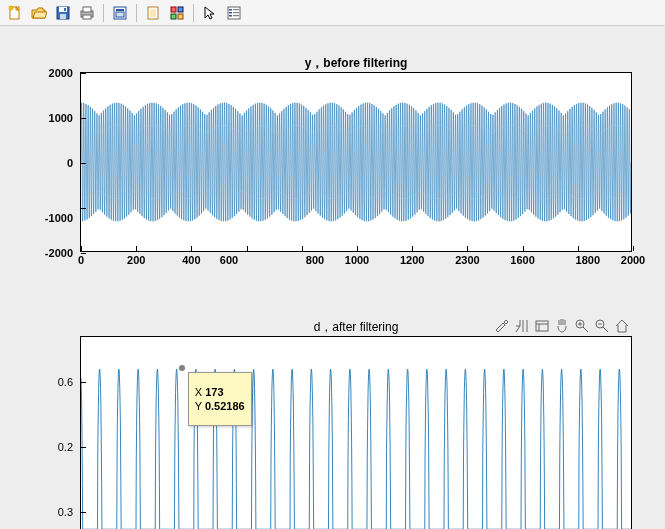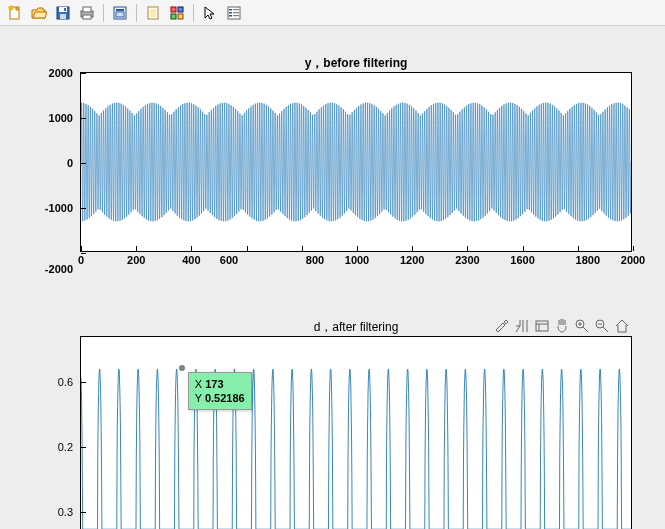--- a/index.html
+++ b/index.html
@@ -89,23 +89,23 @@
     display: flex; gap: 2px;
   }
   .axes-tool {
     width: 18px; height: 18px;
     display: flex; align-items: center; justify-content: center;
     cursor: pointer; color: #666;
   }
   .axes-tool svg { width: 16px; height: 16px; }
   .datatip {
     position: absolute;
-    background: #86efac;
+    background: #fef9c3;
     border: 1px solid #999;
-    padding: 4px 6px;
+    padding: 12px 6px;
     font-size: 11px;
     color: #000;
     box-shadow: 1px 1px 3px rgba(0,0,0,0.2);
     white-space: nowrap;
   }
   .datatip .row { line-height: 14px; }
   .datatip .lbl { font-weight: normal; }
   .datatip .val { font-weight: bold; }
   .datatip-marker {
     position: absolute;
@@ -214,23 +214,23 @@
       <div class="tick-x" style="left: 331.2px;">1200</div>
       <div class="tick-mark-x" style="left: 386.4px;"></div>
       <div class="tick-x" style="left: 386.4px;">2300</div>
       <div class="tick-mark-x" style="left: 441.6px;"></div>
       <div class="tick-x" style="left: 441.6px;">1600</div>
       <div class="tick-mark-x" style="left: 496.8px;"></div>
       <div class="tick-x" style="left: 496.8px; margin-left: 10px;">1800</div>
       <div class="tick-mark-x" style="left: 552px;"></div>
       <div class="tick-x" style="left: 552px;">2000</div>
       <div class="tick-mark-y" style="top: 180px;"></div>
-      <div class="tick-y" style="top: 180px; margin-top: 16px;">-2000</div>
+      <div class="tick-y" style="top: 180px;">-2000</div>
       <div class="tick-mark-y" style="top: 135px;"></div>
-      <div class="tick-y" style="top: 135px;">-1000</div>
+      <div class="tick-y" style="top: 145px;">-1000</div>
       <div class="tick-mark-y" style="top: 90px;"></div>
       <div class="tick-y" style="top: 90px;">0</div>
       <div class="tick-mark-y" style="top: 45px;"></div>
       <div class="tick-y" style="top: 45px;">1000</div>
       <div class="tick-mark-y" style="top: 0px;"></div>
       <div class="tick-y" style="top: 0px;">2000</div>
     </div>
 
   <div class="axes" id="ax2" style="left:80px; top:310px; width:552px; height:207px;">
     <div class="axes-title">d，after filtering</div>

